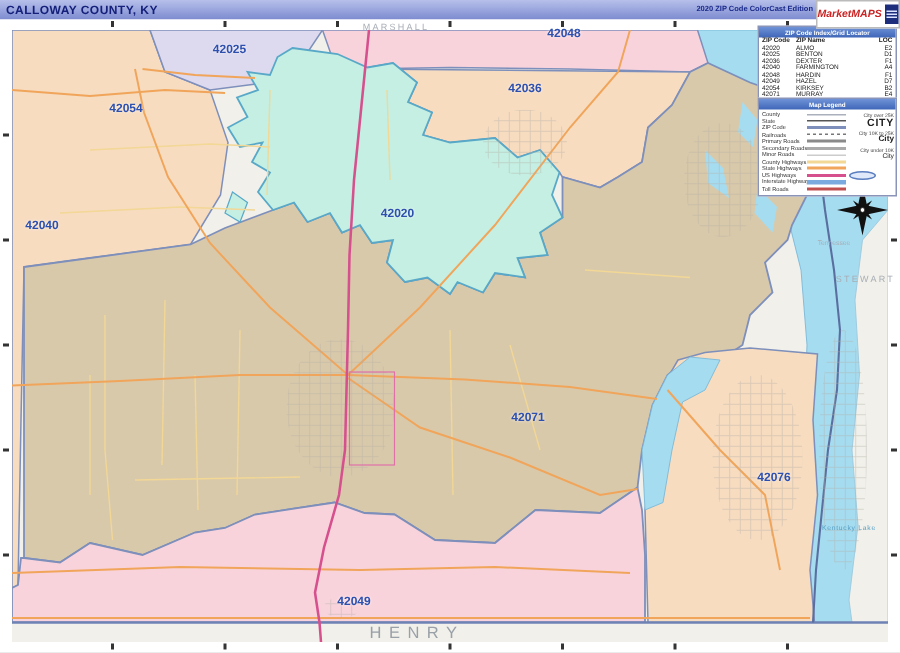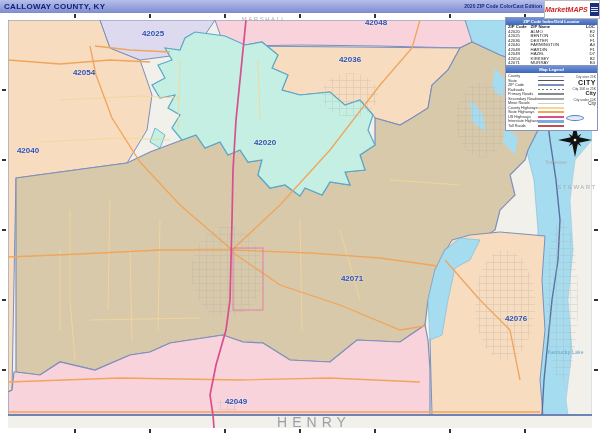--- a/index.html
+++ b/index.html
@@ -20,22 +20,22 @@
     justify-content:center;gap:1px;padding:1px;box-sizing:border-box;}
   #logo .logo-box i{display:block;height:1px;background:#dde4ff;}
   
   #map-svg{position:absolute;left:0;top:0;z-index:10;}
   
   #labels{position:absolute;left:0;top:0;width:600px;height:435px;z-index:20;pointer-events:none;}
   .zip-label{position:absolute;transform:translate(-50%,-50%);font-size:8px;font-weight:bold;
     color:#2d4fae;white-space:nowrap;text-shadow:0 0 2px rgba(255,255,255,.8);}
   .lbl-county{position:absolute;transform:translate(-50%,-50%);font-size:14px;font-weight:bold;
     color:#9aa6bb;letter-spacing:5px;white-space:nowrap;}
-  .lbl-neighbor{position:absolute;transform:translate(-50%,-50%);font-size:14px;
-    color:#9aa0a8;letter-spacing:5px;white-space:nowrap;margin-left:36px;}
+  .lbl-neighbor{position:absolute;transform:translate(-50%,-50%);font-size:11px;
+    color:#9aa0a8;letter-spacing:5px;white-space:nowrap;}
   .lbl-neighbor-sm{position:absolute;transform:translate(-50%,-50%);font-size:6px;
     color:#a8aeb6;letter-spacing:1.5px;white-space:nowrap;}
   .lbl-state{position:absolute;transform:translate(-50%,-50%);font-size:4.5px;
     color:#a8aeb6;white-space:nowrap;}
   .lbl-water{position:absolute;transform:translate(-50%,-50%);font-size:4.5px;
     color:#58a0c4;white-space:nowrap;letter-spacing:.5px;}
   
   .panel{position:absolute;left:505px;width:93px;background:#fff;border:1px solid #8a94b8;
     box-sizing:border-box;z-index:30;}
   .panel .p-head{background:linear-gradient(#6f93d8,#3f66b8);color:#fff;font-size:4.2px;

